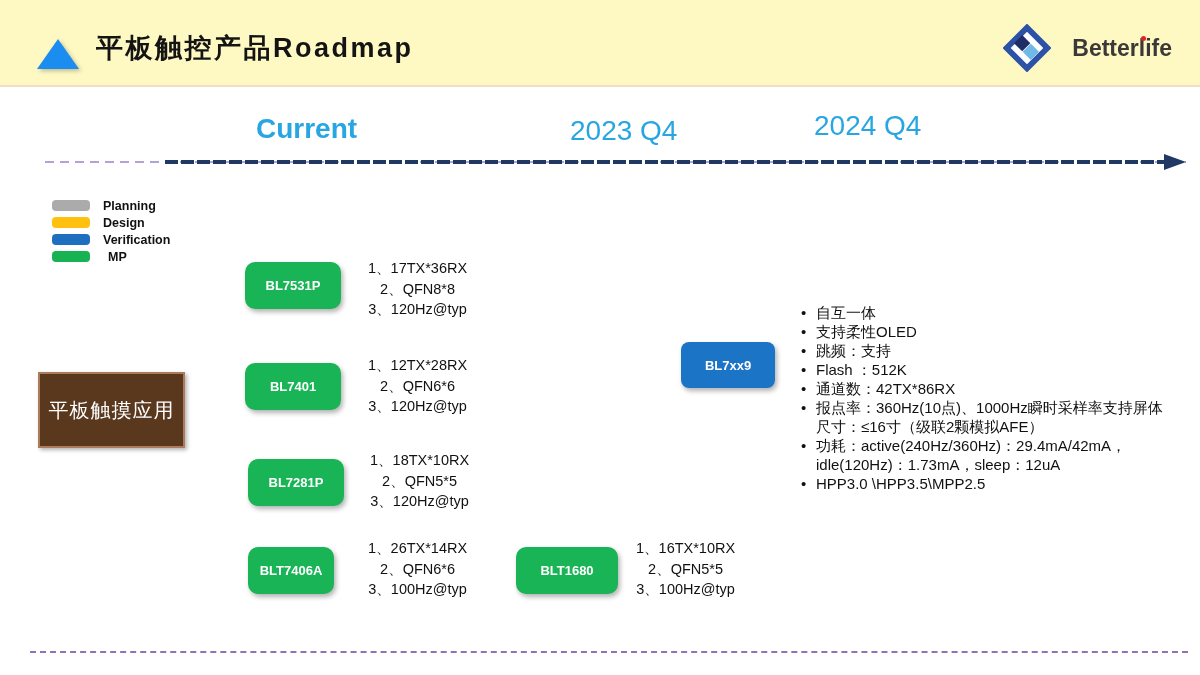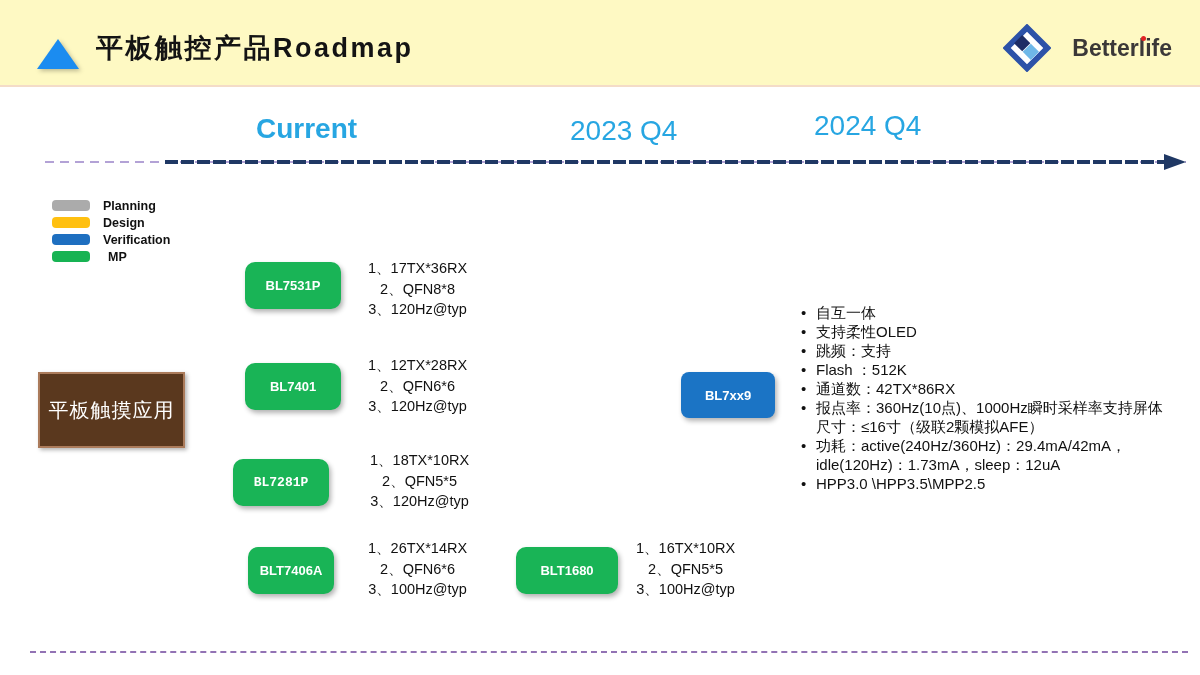--- a/index.html
+++ b/index.html
@@ -40,24 +40,24 @@
             color:#fff;font-size:20px;letter-spacing:1px;white-space:nowrap;text-align:right;}
   
   .chip{position:absolute;width:96px;height:47px;border-radius:10px;
         display:flex;align-items:center;justify-content:center;
         color:#fff;font-weight:bold;font-size:13px;white-space:nowrap;
         box-shadow:2px 3px 5px rgba(0,0,0,.3);}
   .chip-green{background:#19b456;}
   .chip-blue{background:#1b74c5;border-radius:8px;}
   .chip-1{left:245px;top:262px;}
   .chip-2{left:245px;top:363px;}
-  .chip-3{left:233px;top:459px;font-family:Liberation Mono, monospace;}
+  .chip-3{left:248px;top:459px;}
   .chip-4{left:248px;top:547px;width:86px;}
   .chip-5{left:516px;top:547px;width:102px;}
-  .chip-6{left:681px;top:372px;width:94px;height:46px;}
+  .chip-6{left:681px;top:342px;width:94px;height:46px;}
   
   .specs{position:absolute;font-size:14.5px;line-height:20.5px;color:#111;white-space:nowrap;text-align:center;}
   .specs-1{left:368px;top:258px;}
   .specs-2{left:368px;top:355px;}
   .specs-3{left:370px;top:450px;}
   .specs-4{left:368px;top:538px;}
   .specs-5{left:636px;top:538px;}
   
   .bullets{position:absolute;left:798px;top:303px;width:400px;font-size:15px;line-height:19px;color:#111;}
   .b-row{position:relative;padding-left:18px;white-space:nowrap;}

